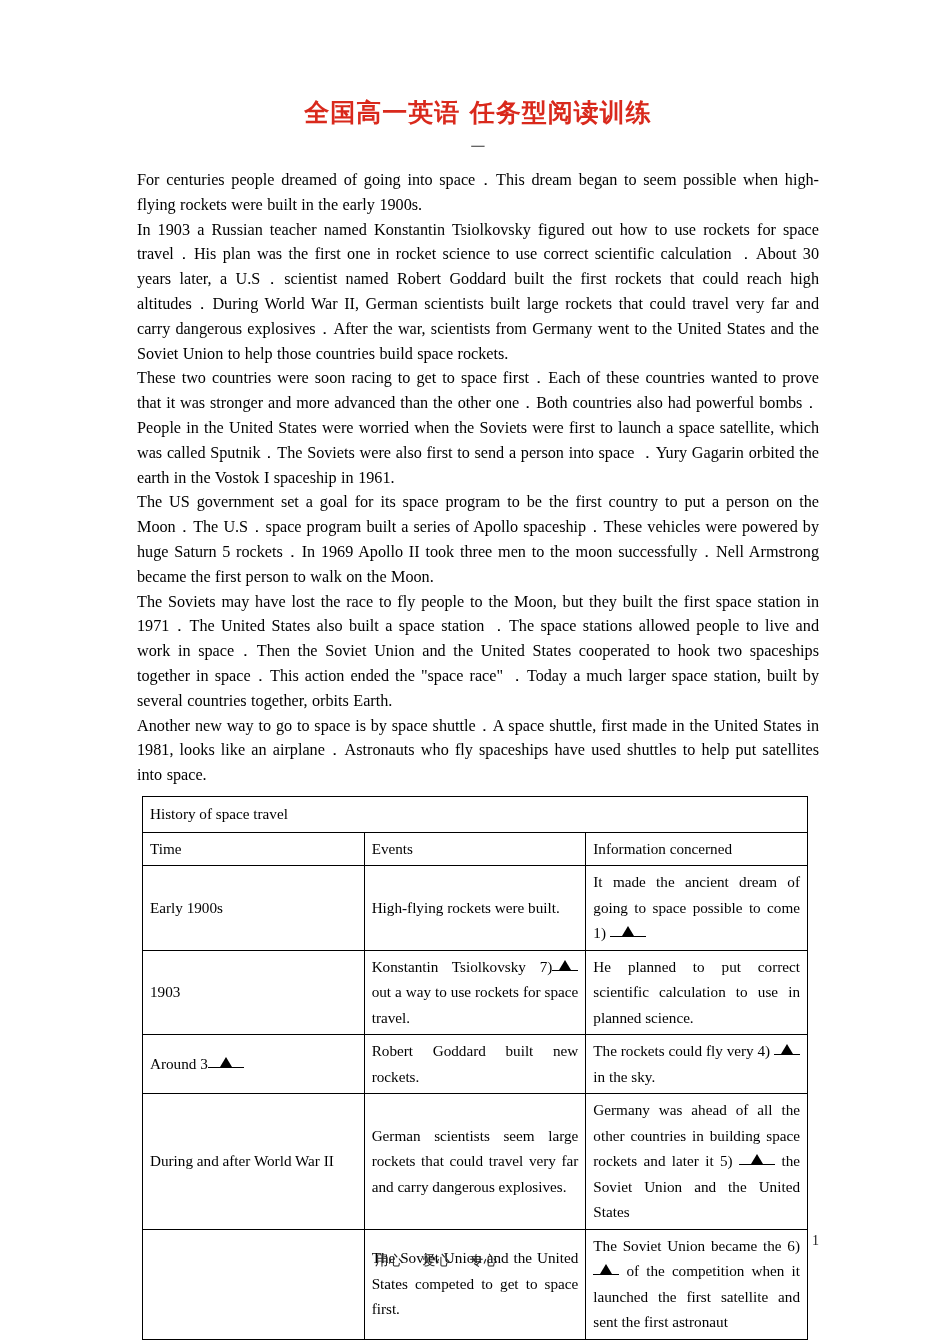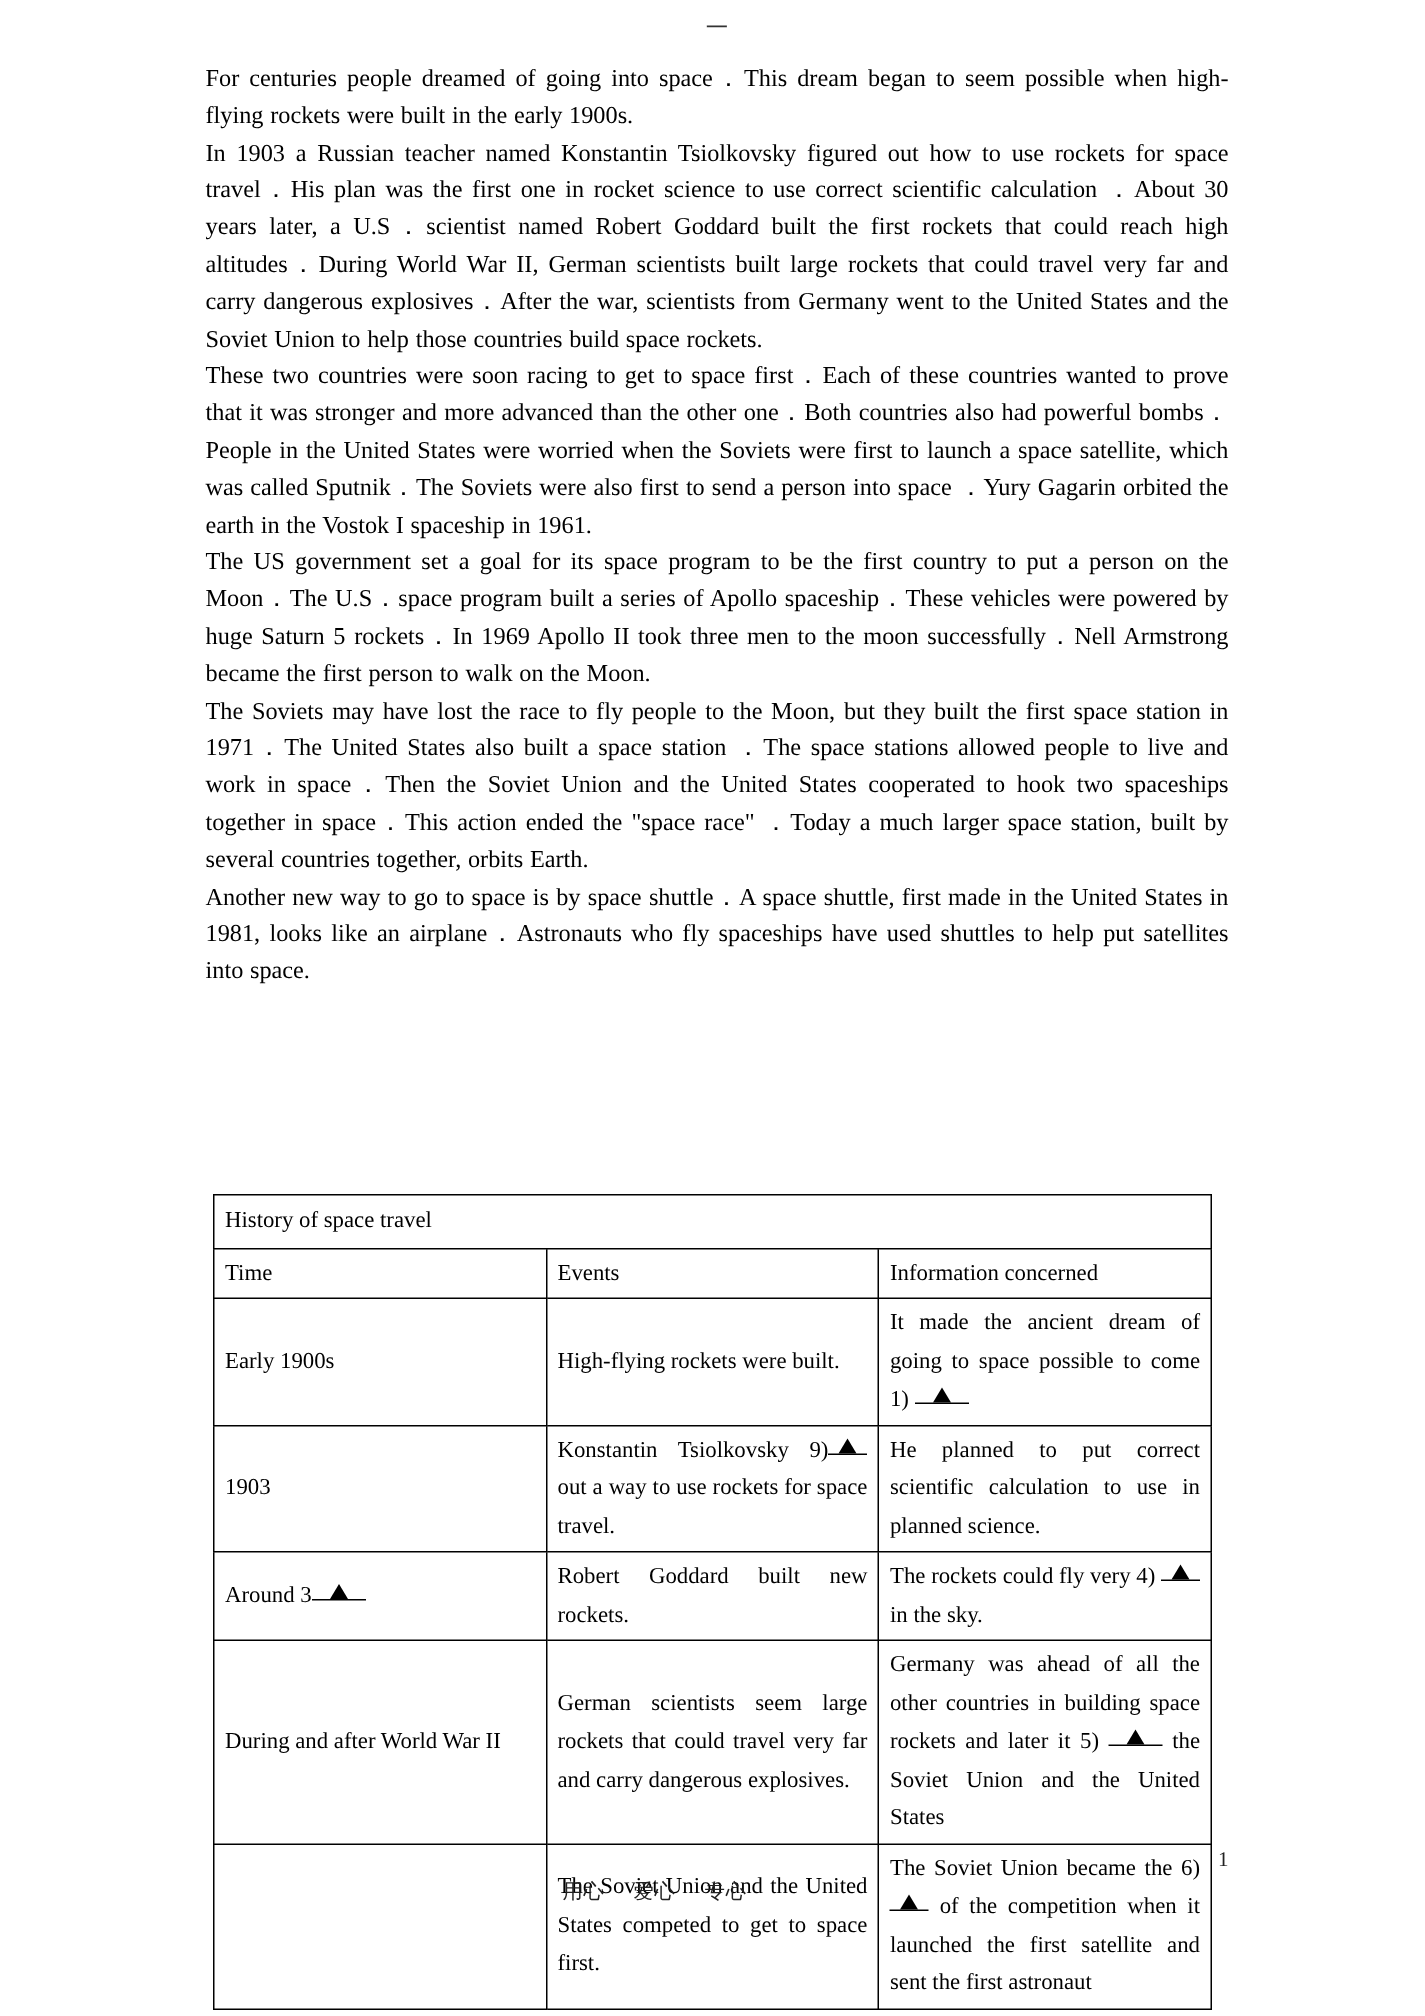--- a/index.html
+++ b/index.html
@@ -153,20 +153,21 @@
     font-size: 14px;
   }
 </style>
 </head>
 <body>
 
 <div class="page">
 
   <div class="content">
 
+    <h1 class="doc-title">全国高一英语 任务型阅读训练</h1>
 
     <div class="doc-subtitle">一</div>
 
     <div class="body-text">
       <p class="para">For centuries people dreamed of going into space．This dream began to seem possible when high-flying rockets were built in the early 1900s.</p>
       <p class="para">In 1903 a Russian teacher named Konstantin Tsiolkovsky figured out how to use rockets for space travel．His plan was the first one in rocket science to use correct scientific calculation ．About 30 years later, a U.S．scientist named Robert Goddard built the first rockets that could reach high altitudes．During World War II, German scientists built large rockets that could travel very far and carry dangerous explosives．After the war, scientists from Germany went to the United States and the Soviet Union to help those countries build space rockets.</p>
       <p class="para">These two countries were soon racing to get to space first．Each of these countries wanted to prove that it was stronger and more advanced than the other one．Both countries also had powerful bombs．People in the United States were worried when the Soviets were first to launch a space satellite, which was called Sputnik．The Soviets were also first to send a person into space ．Yury Gagarin orbited the earth in the Vostok I spaceship in 1961.</p>
       <p class="para">The US government set a goal for its space program to be the first country to put a person on the Moon．The U.S．space program built a series of Apollo spaceship．These vehicles were powered by huge Saturn 5 rockets．In 1969 Apollo II took three men to the moon successfully．Nell Armstrong became the first person to walk on the Moon.</p>
       <p class="para">The Soviets may have lost the race to fly people to the Moon, but they built the first space station in 1971．The United States also built a space station ．The space stations allowed people to live and work in space．Then the Soviet Union and the United States cooperated to hook two spaceships together in space．This action ended the "space race" ．Today a much larger space station, built by several countries together, orbits Earth.</p>
       <p class="para">Another new way to go to space is by space shuttle．A space shuttle, first made in the United States in 1981, looks like an airplane．Astronauts who fly spaceships have used shuttles to help put satellites into space.</p>
@@ -188,21 +189,21 @@
         </tr>
 
         <tr>
           <td class="col-time lead">Early 1900s</td>
           <td class="col-events lead">High-flying rockets were built.</td>
           <td class="col-info"><span>It made the ancient dream of going to space possible to come 1)</span> <span class="blank"><span class="tri"></span></span></td>
         </tr>
 
         <tr>
           <td class="col-time lead">1903</td>
-          <td class="col-events"><span>Konstantin Tsiolkovsky 9)</span><span class="blank narrow"><span class="tri"></span></span> <span>out a way to use rockets for space travel.</span></td>
+          <td class="col-events"><span>Konstantin Tsiolkovsky 7)</span><span class="blank narrow"><span class="tri"></span></span> <span>out a way to use rockets for space travel.</span></td>
           <td class="col-info">He planned to put correct scientific calculation to use in planned science.</td>
         </tr>
 
         <tr>
           <td class="col-time lead"><span>Around 3</span><span class="blank"><span class="tri"></span></span></td>
           <td class="col-events">Robert Goddard built new rockets.</td>
           <td class="col-info"><span>The rockets could fly very 4)</span> <span class="blank narrow"><span class="tri"></span></span><span>in the sky.</span></td>
         </tr>
 
         <tr>

